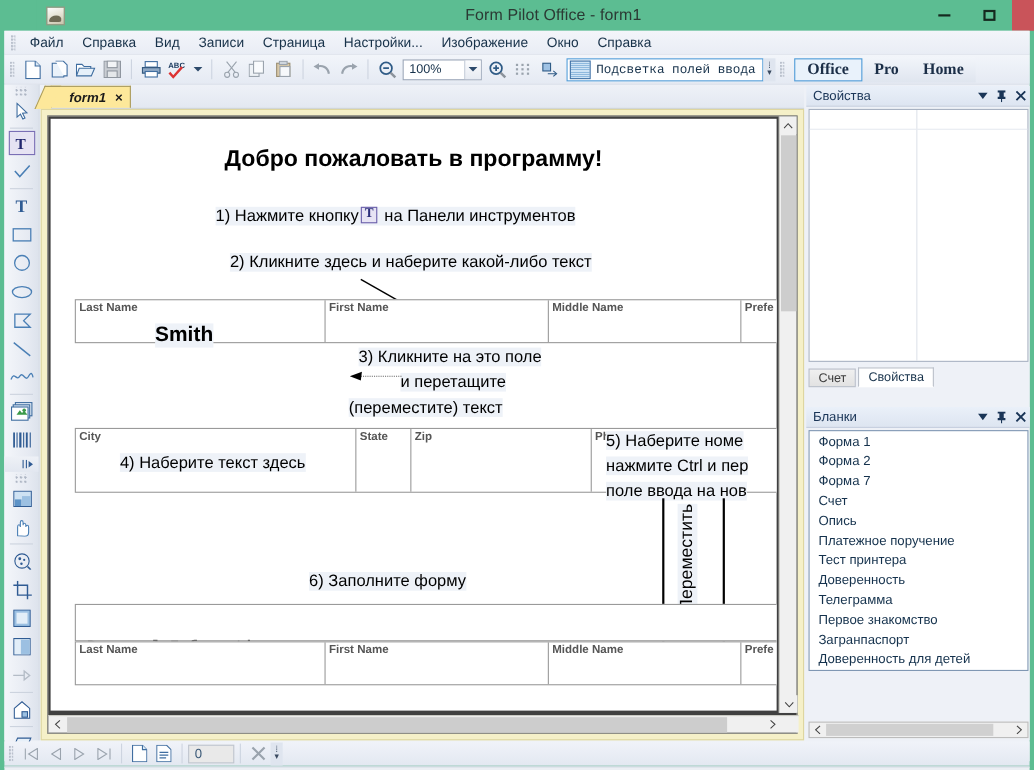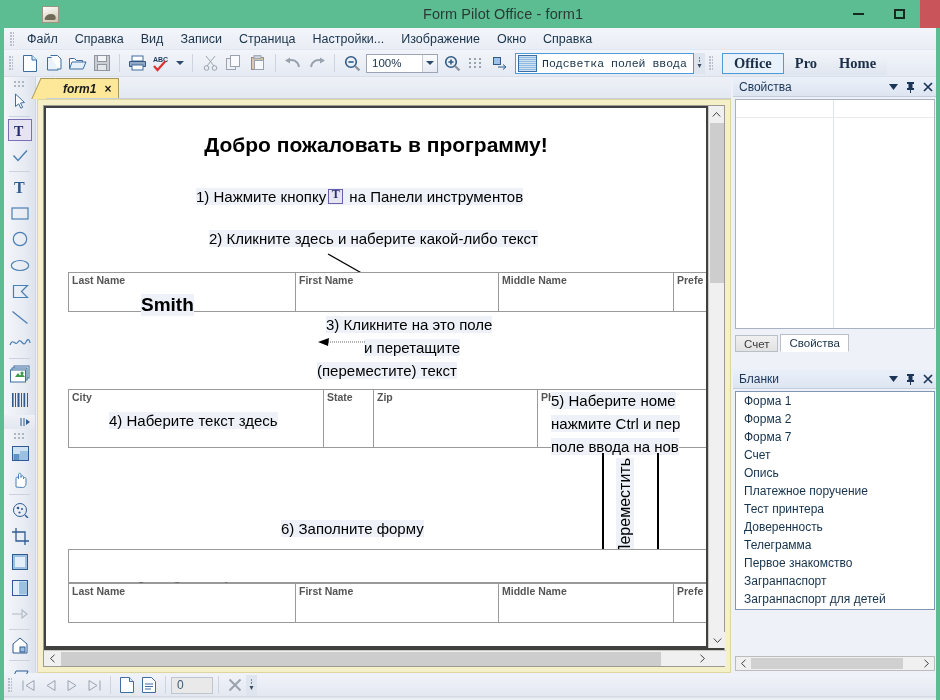--- a/index.html
+++ b/index.html
@@ -758,21 +758,21 @@
         <div class="fl-item">Форма 2</div>
         <div class="fl-item">Форма 7</div>
         <div class="fl-item">Счет</div>
         <div class="fl-item">Опись</div>
         <div class="fl-item">Платежное поручение</div>
         <div class="fl-item">Тест принтера</div>
         <div class="fl-item">Доверенность</div>
         <div class="fl-item">Телеграмма</div>
         <div class="fl-item">Первое знакомство</div>
         <div class="fl-item">Загранпаспорт</div>
-        <div class="fl-item">Загранпаспорт для детей</div>
+        <div class="fl-item">Доверенность для детей</div>
       </div>
       <div class="fl-hscroll">
         <div class="sb-btn" style="width:14px;display:flex;align-items:center;justify-content:center;">
           <svg width="7" height="9" viewBox="0 0 7 9">
               <path d="M5.5 .8L1.5 4.5L5.5 8.2" fill="none" stroke="#444"></path>
             </svg>
         </div>
         <div class="thumb"></div>
         <div class="sb-btn" style="position:absolute; right:1px; width:14px;display:flex;align-items:center;justify-content:center;">
           <svg width="7" height="9" viewBox="0 0 7 9">

